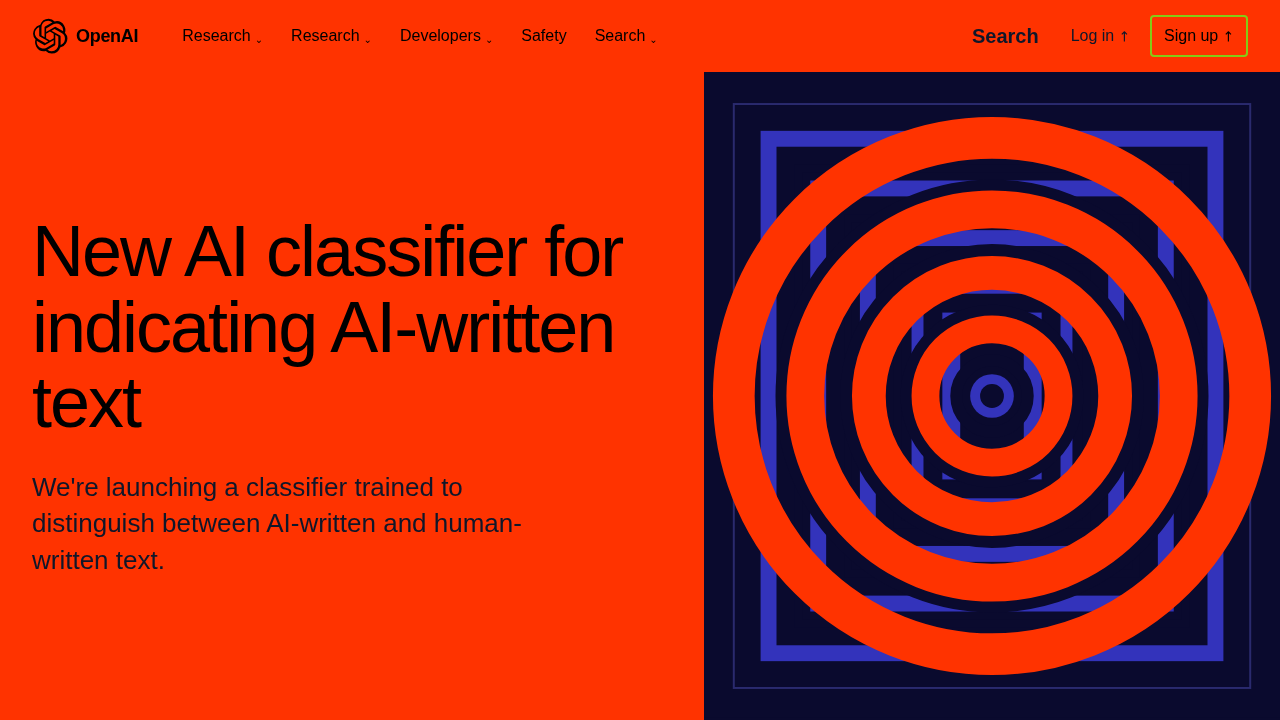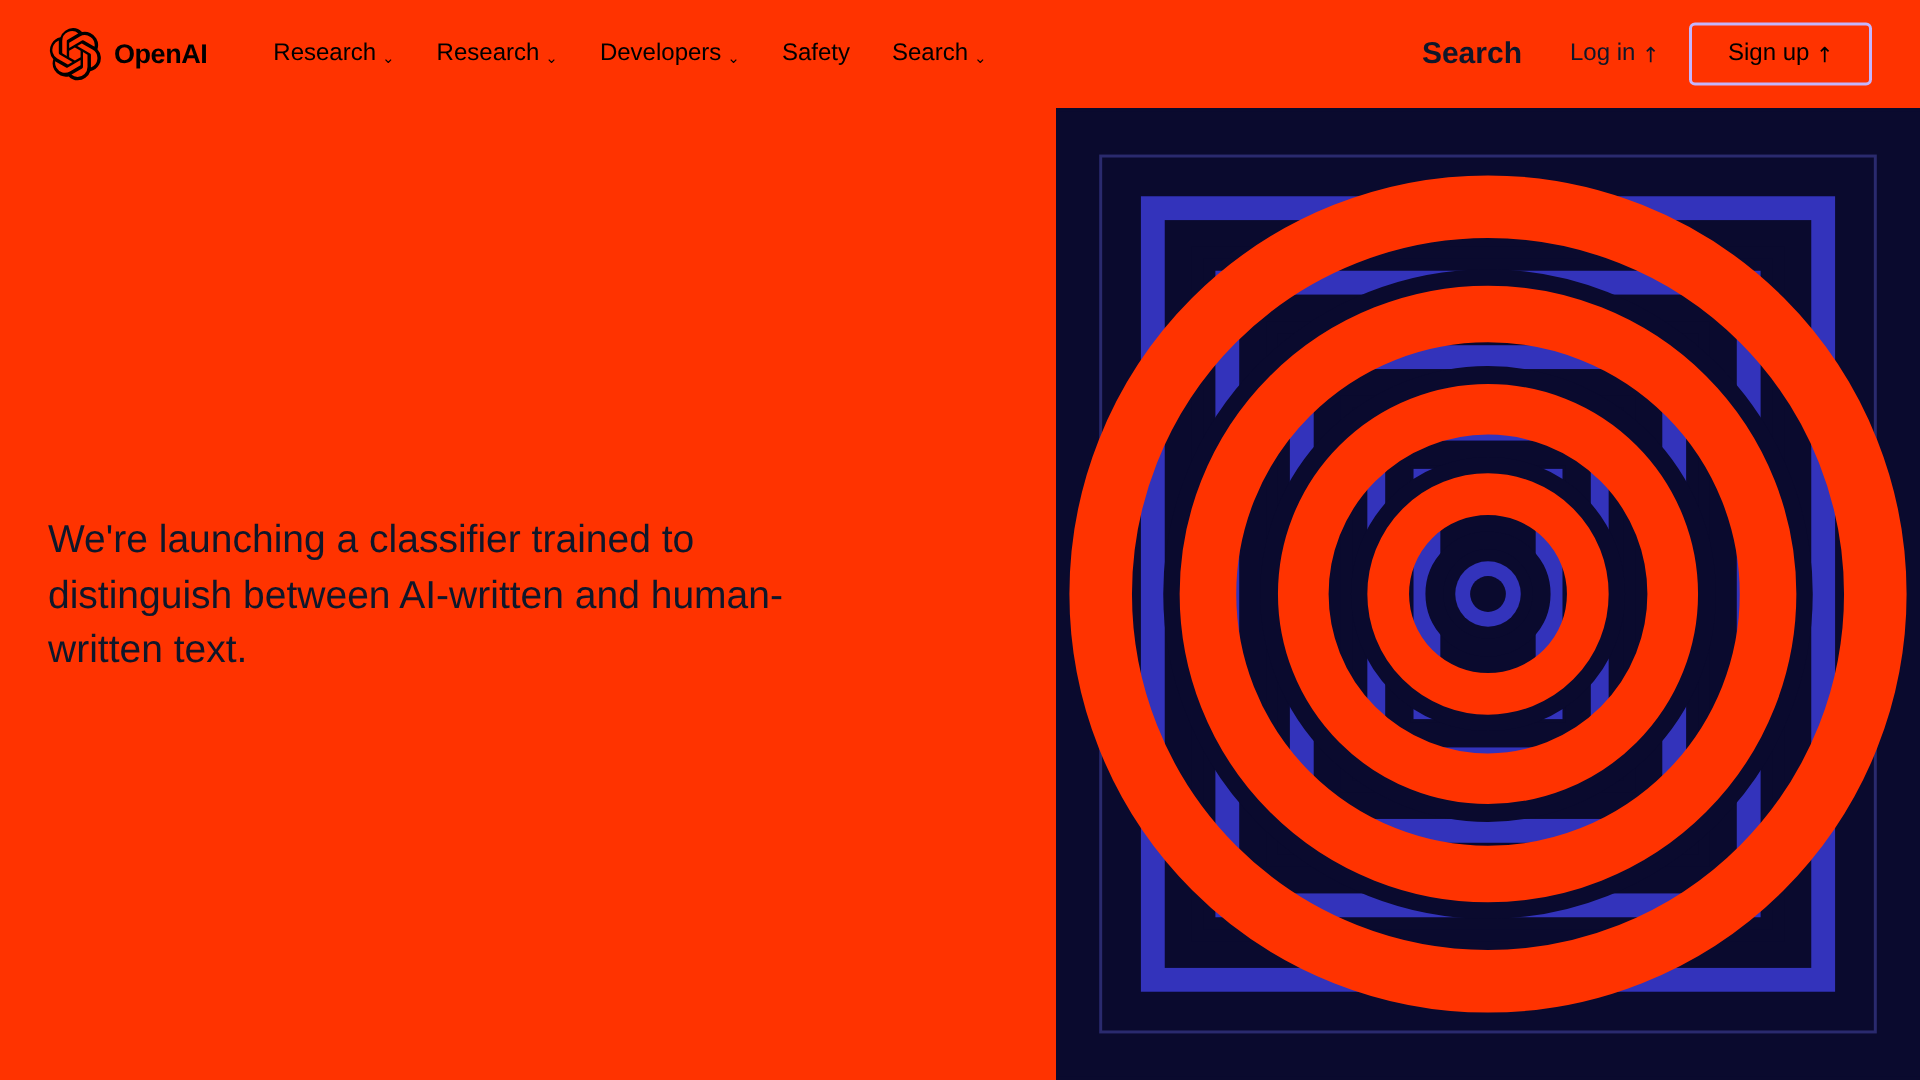--- a/index.html
+++ b/index.html
@@ -109,22 +109,22 @@
     }
 
     .nav-signup {
       display: flex;
       align-items: center;
       gap: 4px;
       font-size: 16px;
       font-weight: 500;
       color: #000;
       cursor: pointer;
-      padding: 10px 24px;
-      border: 2px solid #c4b5fd;
+      padding: 10px 12px;
+      border: 2px solid #84cc16;
       border-radius: 4px;
       background: transparent;
     }
 
     
     .hero {
       display: flex;
       width: 1280px;
       height: calc(720px - 72px);
       background-color: #FF3300;
@@ -222,20 +222,21 @@
     </span>
     <button class="nav-signup">
       <span>Sign up</span>
       <span class="arrow-icon">↗</span>
     </button>
   </div>
 </nav>
 
 <section class="hero">
   <div class="hero-content">
+    <h1 class="hero-title">New AI classifier for indicating AI-written text</h1>
     <p class="hero-subtitle">We're launching a classifier trained to distinguish between AI-written and human-written text.</p>
   </div>
 
   <div class="hero-image">
     <div class="art-container">
       <svg class="art-svg" viewBox="0 0 580 648" xmlns="http://www.w3.org/2000/svg">
 
         <rect width="580" height="648" fill="#0a0a2e"></rect>
 
         <rect x="30" y="30" width="520" height="588" fill="none" stroke="#2a2a6e" stroke-width="2"></rect>

